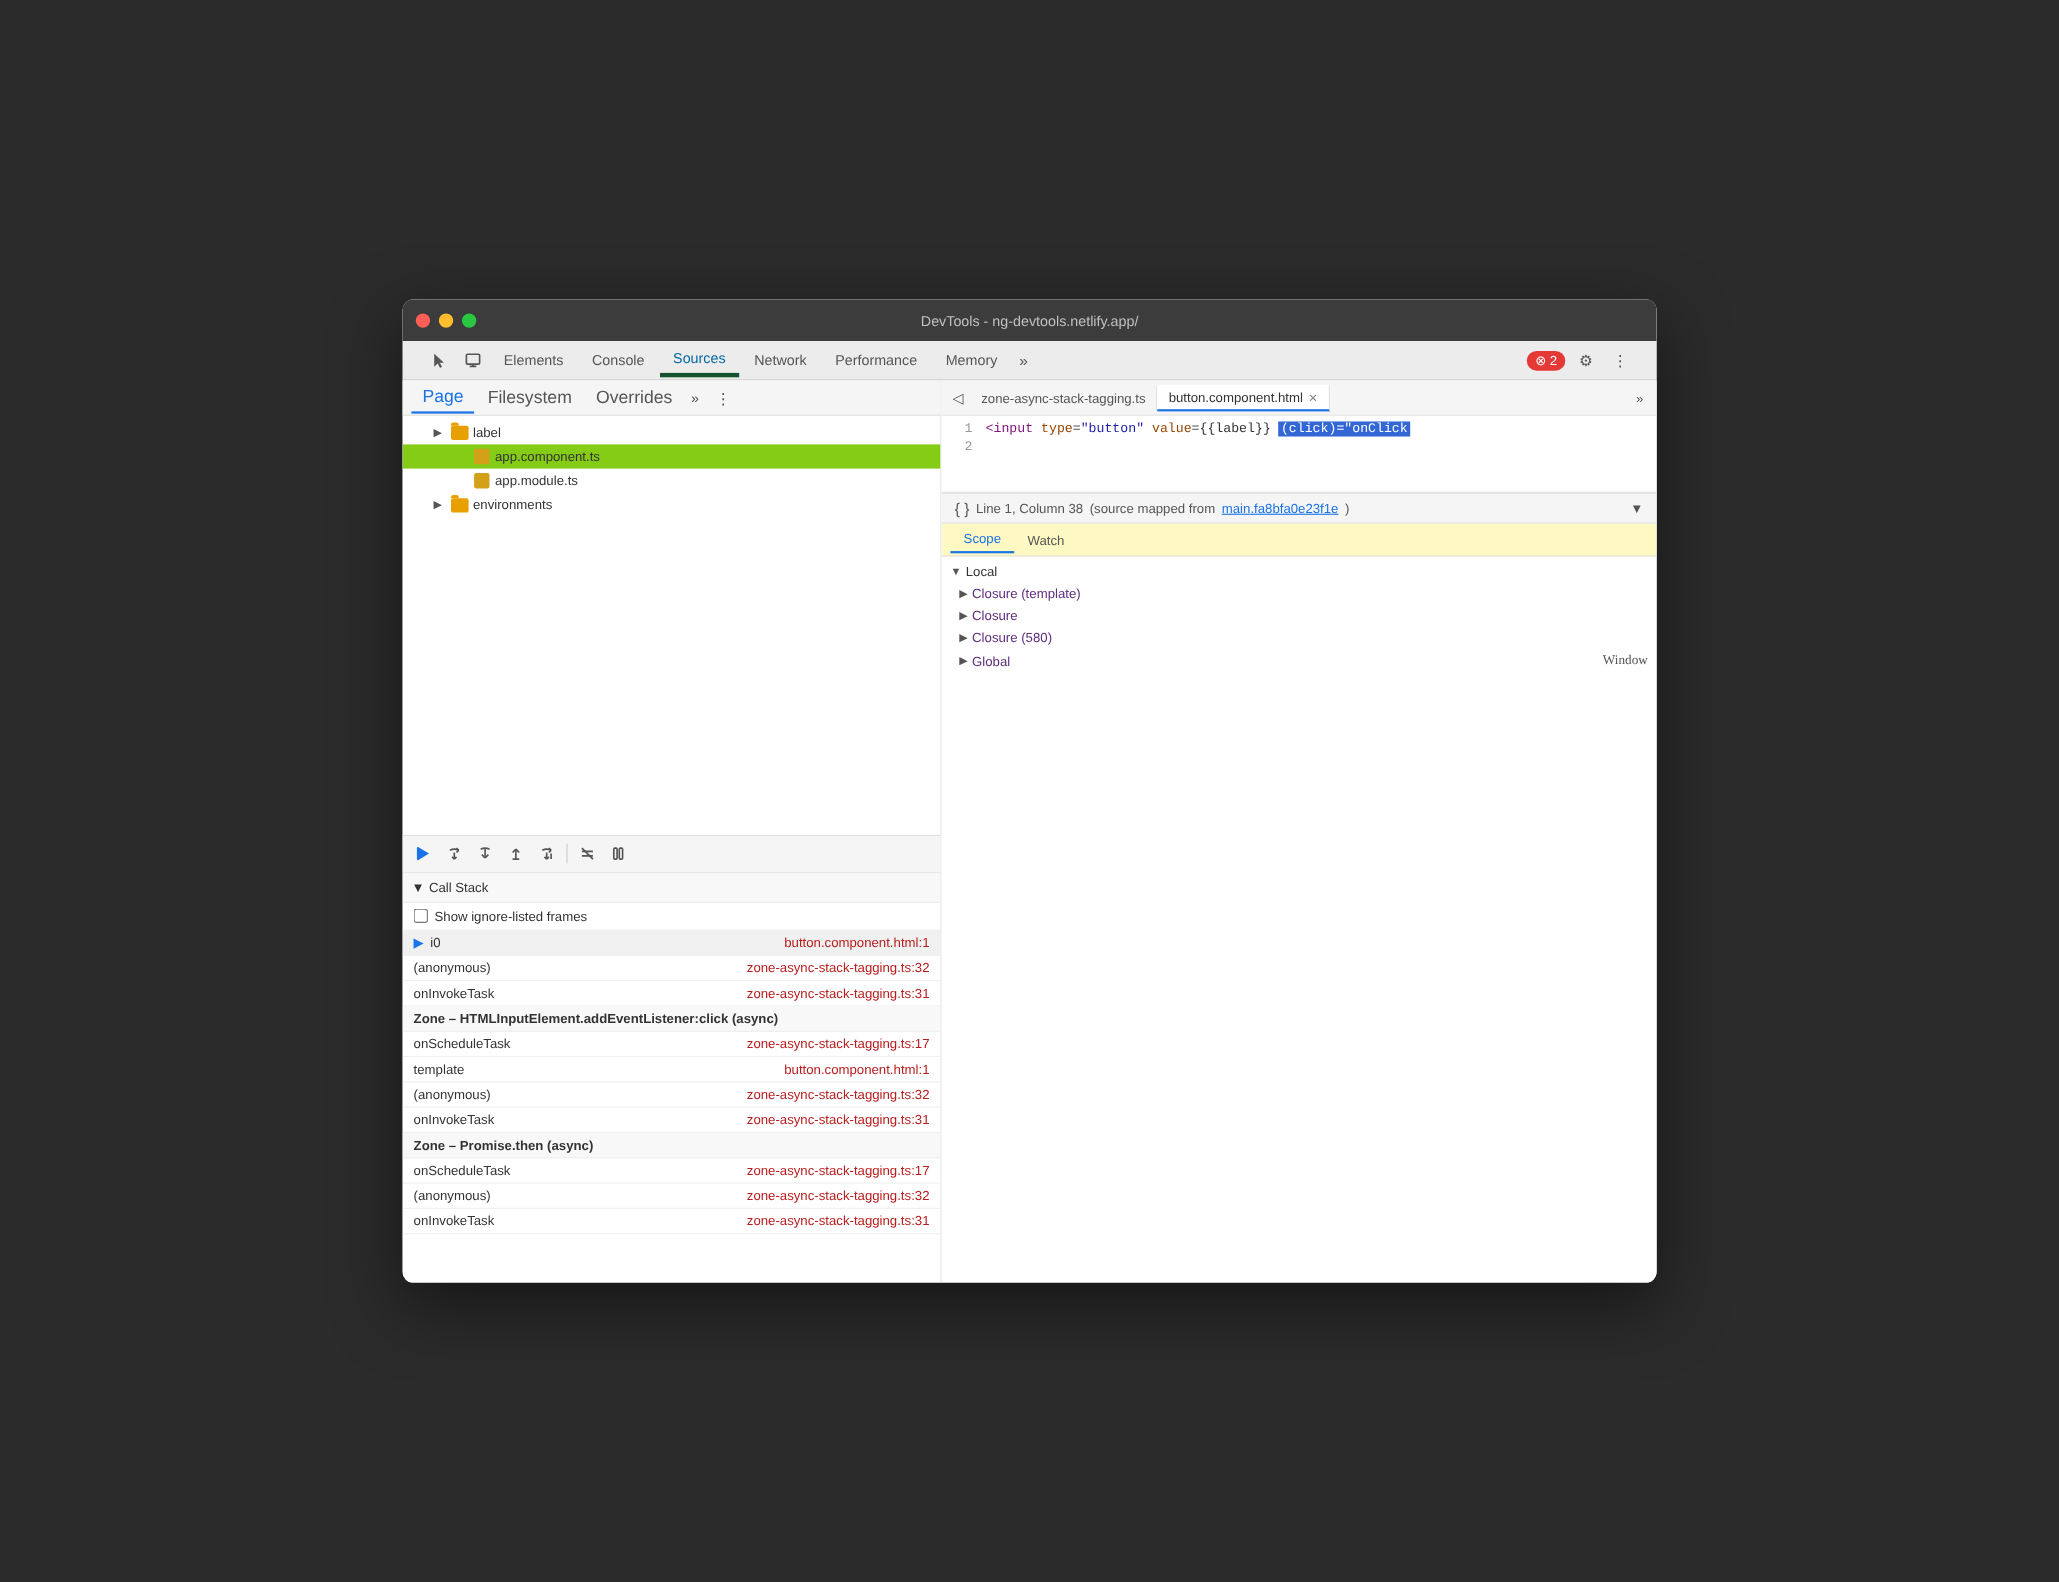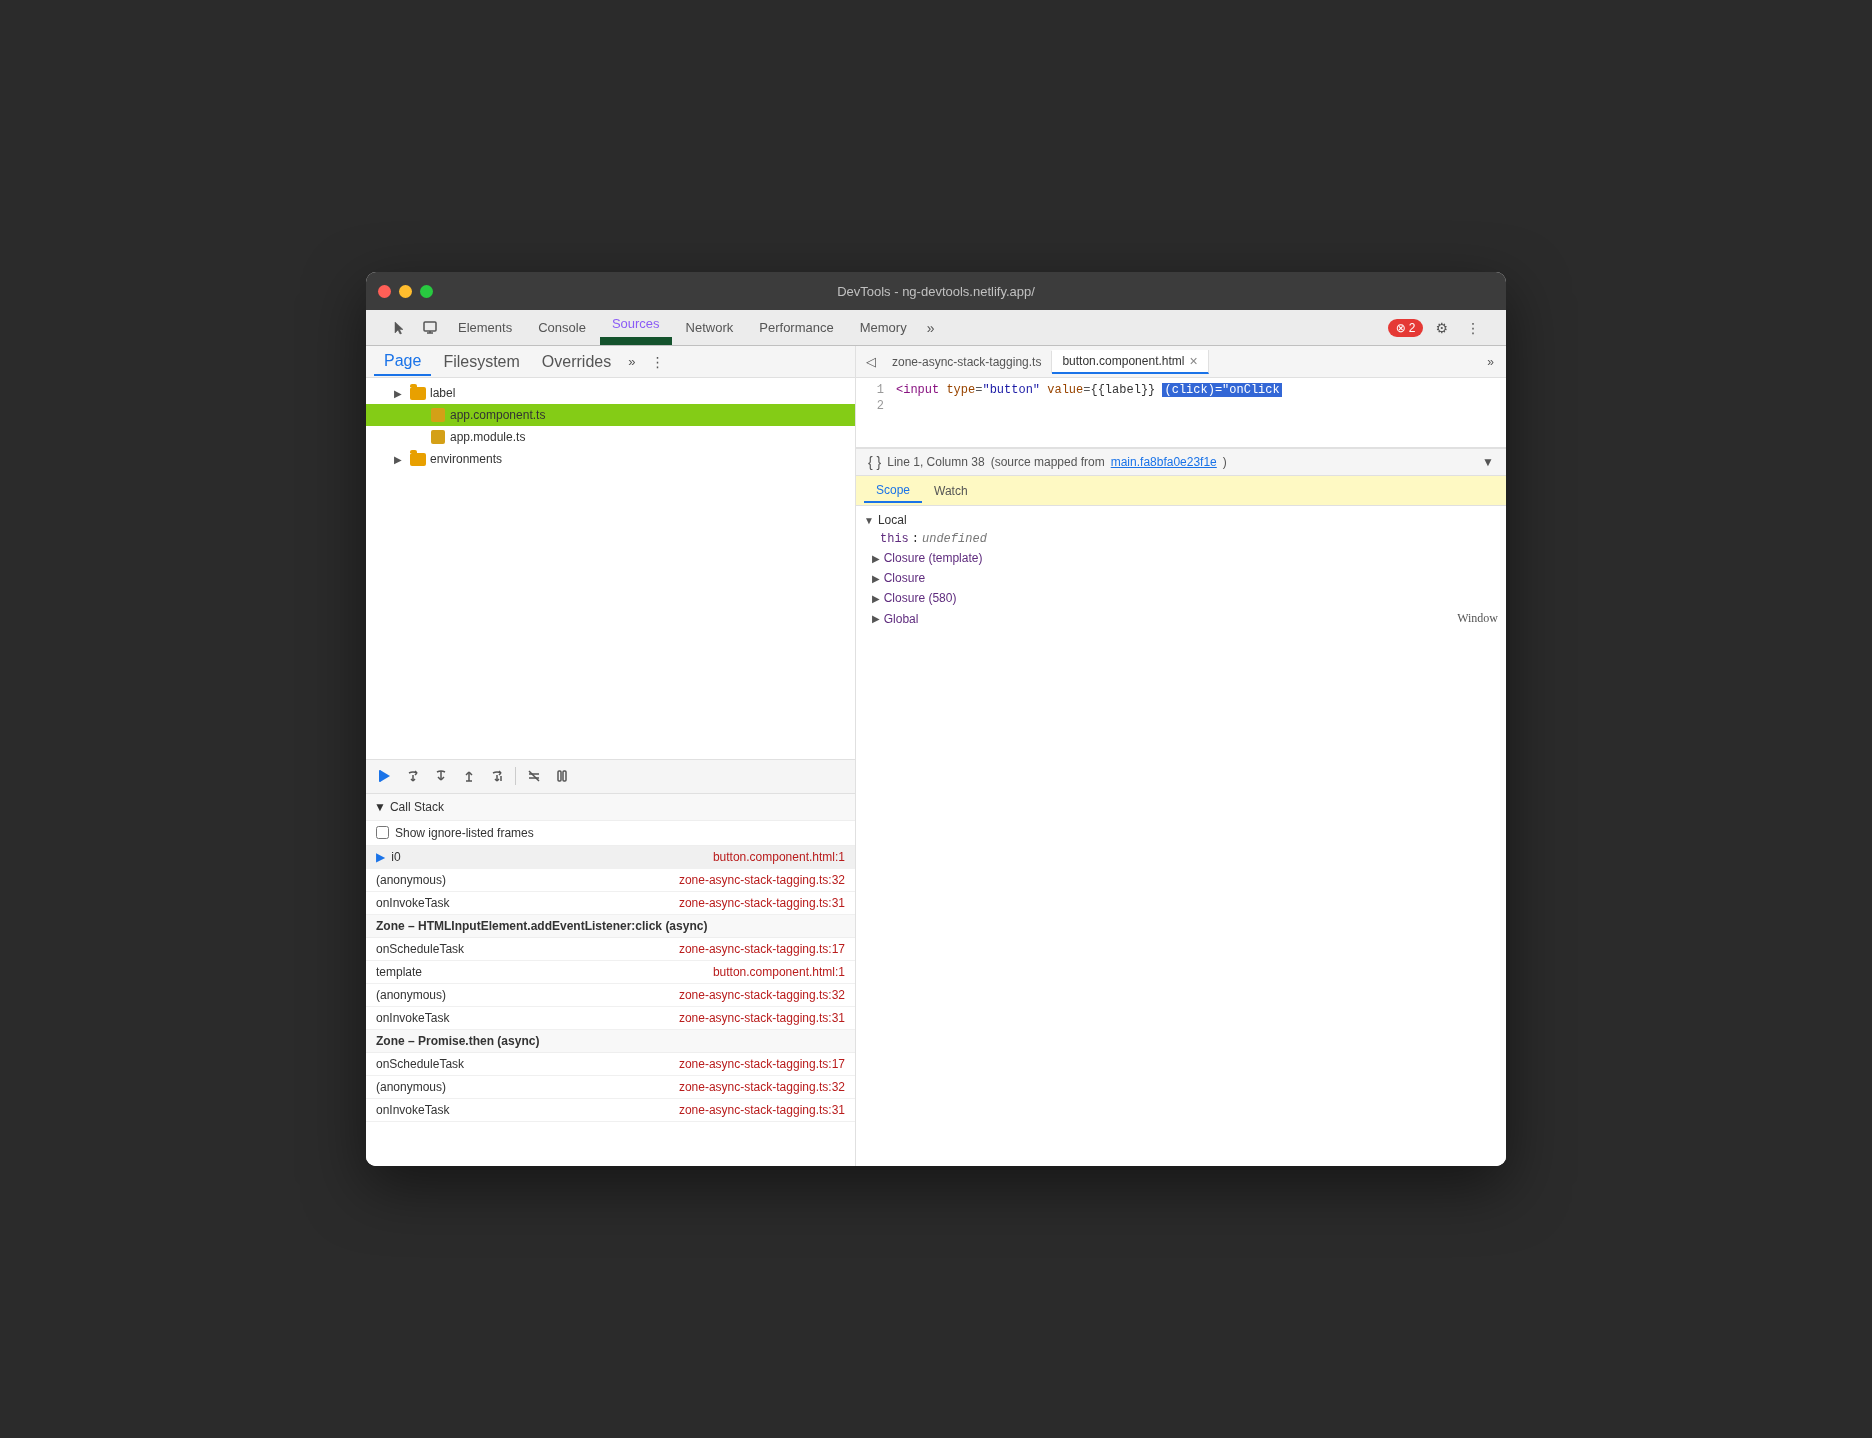--- a/index.html
+++ b/index.html
@@ -72,22 +72,22 @@
     }
     .tab-item {
       padding: 6px 12px;
       cursor: pointer;
       color: #555;
       font-size: 13px;
       border-radius: 4px;
       white-space: nowrap;
     }
     .tab-item.active {
-      color: #8b5cf6;
-      border-bottom: 8px solid #14532d;
+      color: #0369a1;
+      border-bottom: 4px solid #14532d;
       border-radius: 0;
     }
     .tab-more {
       color: #555;
       cursor: pointer;
       padding: 4px 6px;
       font-size: 14px;
     }
     .toolbar-right {
       margin-left: auto;
@@ -755,25 +755,20 @@
         <div class="scope-watch-tabs">
           <span class="sw-tab active">Scope</span>
           <span class="sw-tab">Watch</span>
         </div>
         <div class="scope-content">
 
           <div class="scope-local-header">
             <span class="scope-triangle">▼</span>
             <span>Local</span>
           </div>
-          <div class="scope-item">
-            <span class="scope-key">this</span>
-            <span class="scope-colon">:</span>
-            <span class="scope-undef">undefined</span>
-          </div>
 
           <div class="scope-tree-item">
             <span class="scope-expand">▶</span>
             <span class="scope-name">Closure (template)</span>
           </div>
 
           <div class="scope-tree-item">
             <span class="scope-expand">▶</span>
             <span class="scope-name">Closure</span>
           </div>

